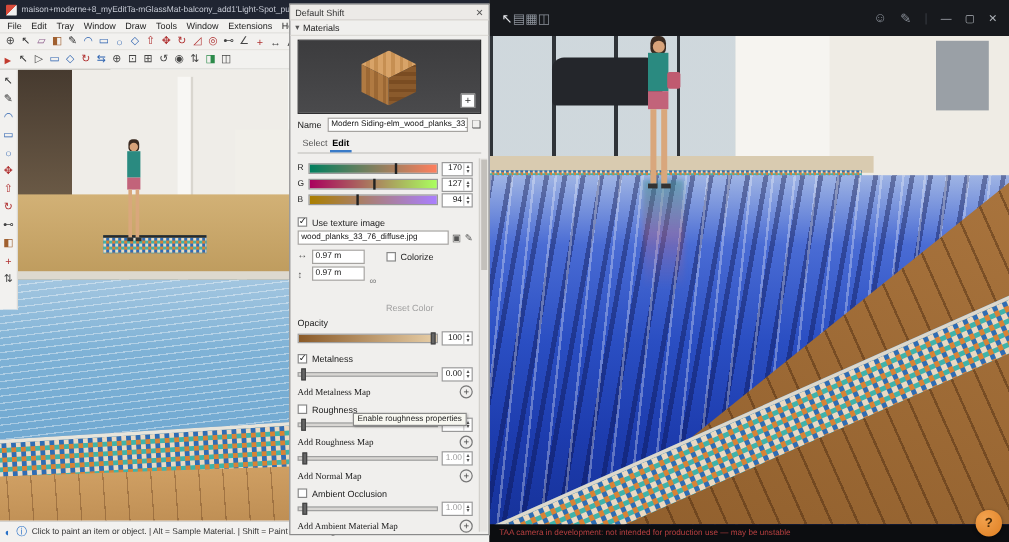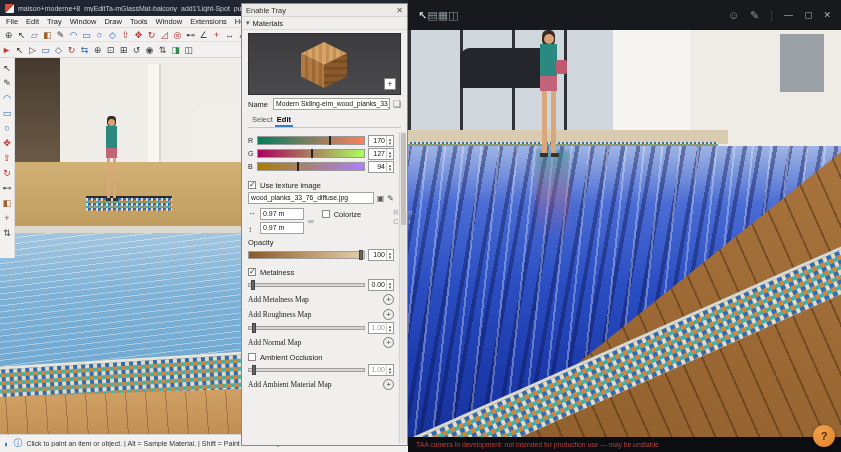--- a/index.html
+++ b/index.html
@@ -94,21 +94,21 @@
   .cb .ck{position:absolute;left:0;top:-2px;font-size:8px;color:#222;display:none;}
   .cb[data-checked="true"] .ck{display:block;}
   .chk-label{font-size:7.5px;color:#222;}
   .tex-row{display:flex;align-items:center;gap:3px;height:14px;}
   .tex-ico{font-size:8px;color:#555;}
   .dims{display:flex;gap:4px;margin-top:3px;}
   .dim-icons{display:flex;flex-direction:column;justify-content:space-between;height:26px;font-size:8px;color:#555;}
   .dim-fields{display:flex;flex-direction:column;gap:2px;}
   .dim-input{width:44px;height:12px;background:#fff;border:1px solid #a5a3a0;font-size:7px;line-height:10px;padding:0 2px;color:#111;}
   .link-col{display:flex;align-items:center;font-size:8px;color:#777;}
-  .dim-right{display:flex;flex-direction:row;justify-content:flex-end;flex:1;padding-left:4px;gap:32px;}
+  .dim-right{display:flex;flex-direction:column;justify-content:flex-end;flex:1;padding-left:4px;gap:32px;}
   .reset-color{font-size:7.5px;color:#a0a0a0;}
   .sec-label{font-size:7.5px;color:#222;margin-top:4px;height:10px;}
   .slider{position:relative;flex:1;height:8px;border:1px solid #a0a0a0;background:#e9e7e4;}
   .slider.groove{height:4px;background:#d8d6d3;}
   .slider.opacity-grad{background:linear-gradient(to right,#8a5a28,#e8cfa8);}
   .thumb{position:absolute;top:-2px;width:4px;height:10px;background:#666;border:1px solid #444;}
   .slider.groove .thumb{top:-4px;}
   .add-row{display:flex;align-items:center;height:14px;margin-top:1px;}
   .add-label{font-size:7.5px;color:#222;font-family:Liberation Serif, serif;}
   .plus-circle{margin-left:auto;width:11px;height:11px;border:1px solid #777;border-radius:50%;font-size:8px;line-height:9px;text-align:center;color:#444;cursor:default;}
@@ -248,21 +248,21 @@
   <div class="su-statusbar">
     <span class="sb-ico">◐</span>
     <span class="sb-ico">ⓘ</span>
     <span class="sb-text">Click to paint an item or object. | Alt = Sample Material. | Shift = Paint All Matching.</span>
   </div>
 </div>
 
 <div id="tray">
 
   <div class="tray-header">
-    <span class="tray-title">Enable Tray</span>
+    <span class="tray-title">Default Shift</span>
     <span class="tray-close">✕</span>
   </div>
 
   <div class="mat-header">
     <span class="mat-chevron">▾</span>
     <span class="mat-title">Materials</span>
   </div>
 
   <div class="mat-preview">
     <div class="cube">
@@ -390,20 +390,39 @@
             <i>▴</i>
             <i>▾</i>
           </span>
       </span>
     </div>
     <div class="add-row">
       <span class="add-label">Add Metalness Map</span>
       <span class="plus-circle">+</span>
     </div>
 
+    <div class="rough-wrap">
+      <div class="chk-row">
+        <span class="cb" data-checked="false"></span>
+        <span class="chk-label">Roughness</span>
+      </div>
+      <div class="tooltip">Enable roughness properties</div>
+      <div class="prow">
+        <span class="slider groove">
+            <i class="thumb" style="left:2%"></i>
+          </span>
+        <span class="spinbox">
+          <span class="val dis">1.00</span>
+          <span class="spin">
+              <i>▴</i>
+              <i>▾</i>
+            </span>
+        </span>
+      </div>
+    </div>
     <div class="add-row">
       <span class="add-label">Add Roughness Map</span>
       <span class="plus-circle">+</span>
     </div>
 
     <div class="prow">
       <span class="slider groove">
           <i class="thumb" style="left:3%"></i>
         </span>
       <span class="spinbox">

